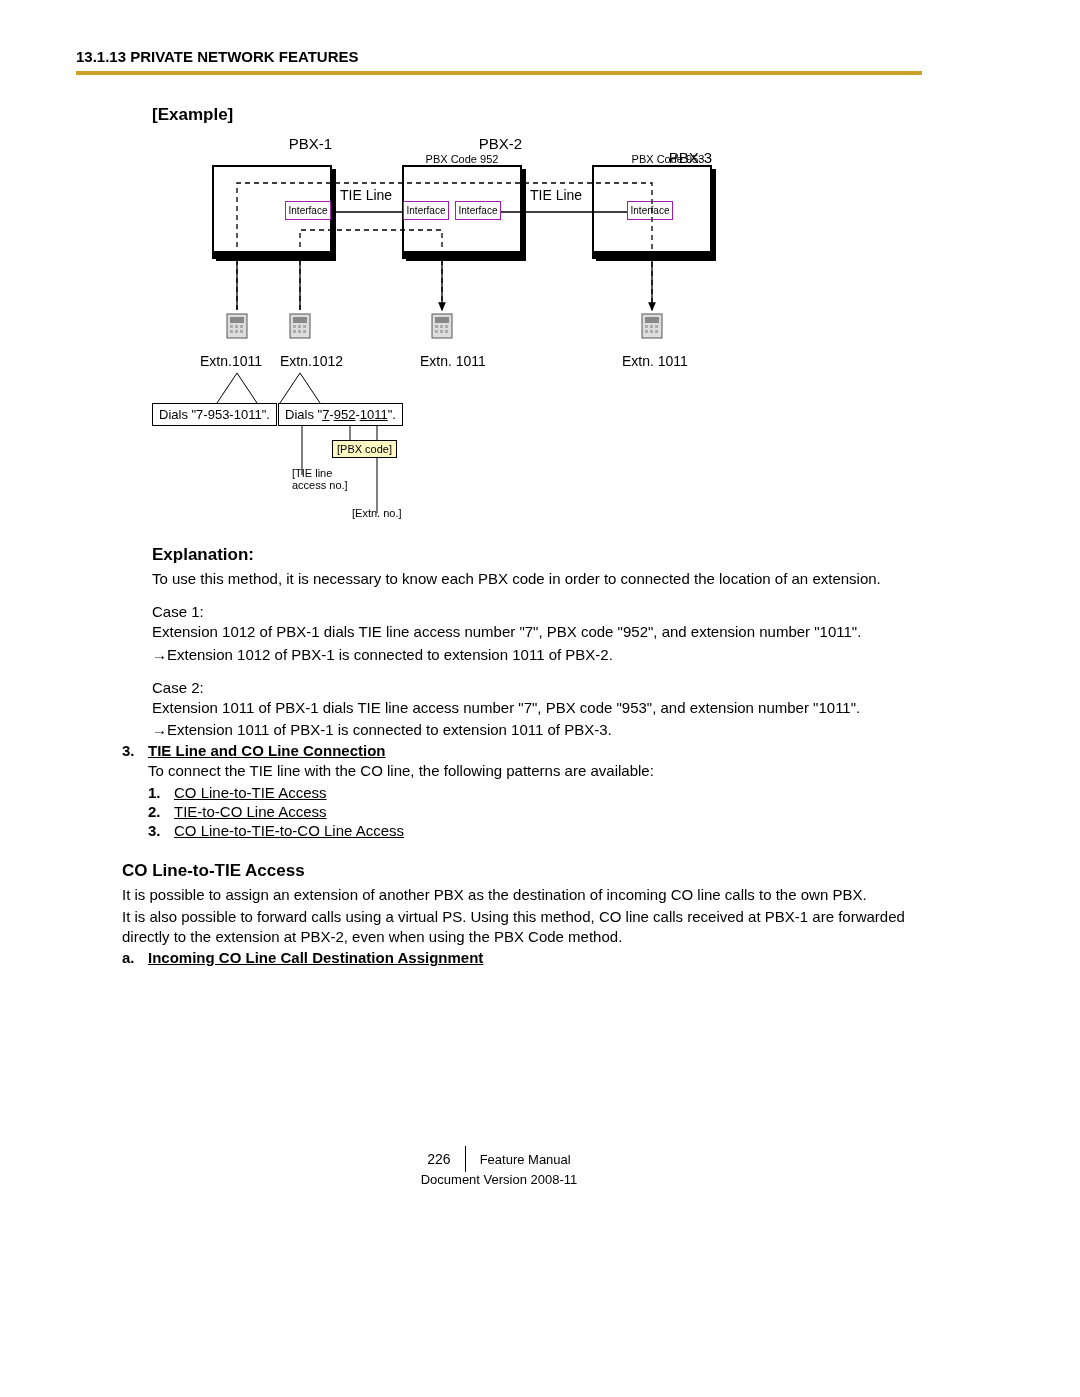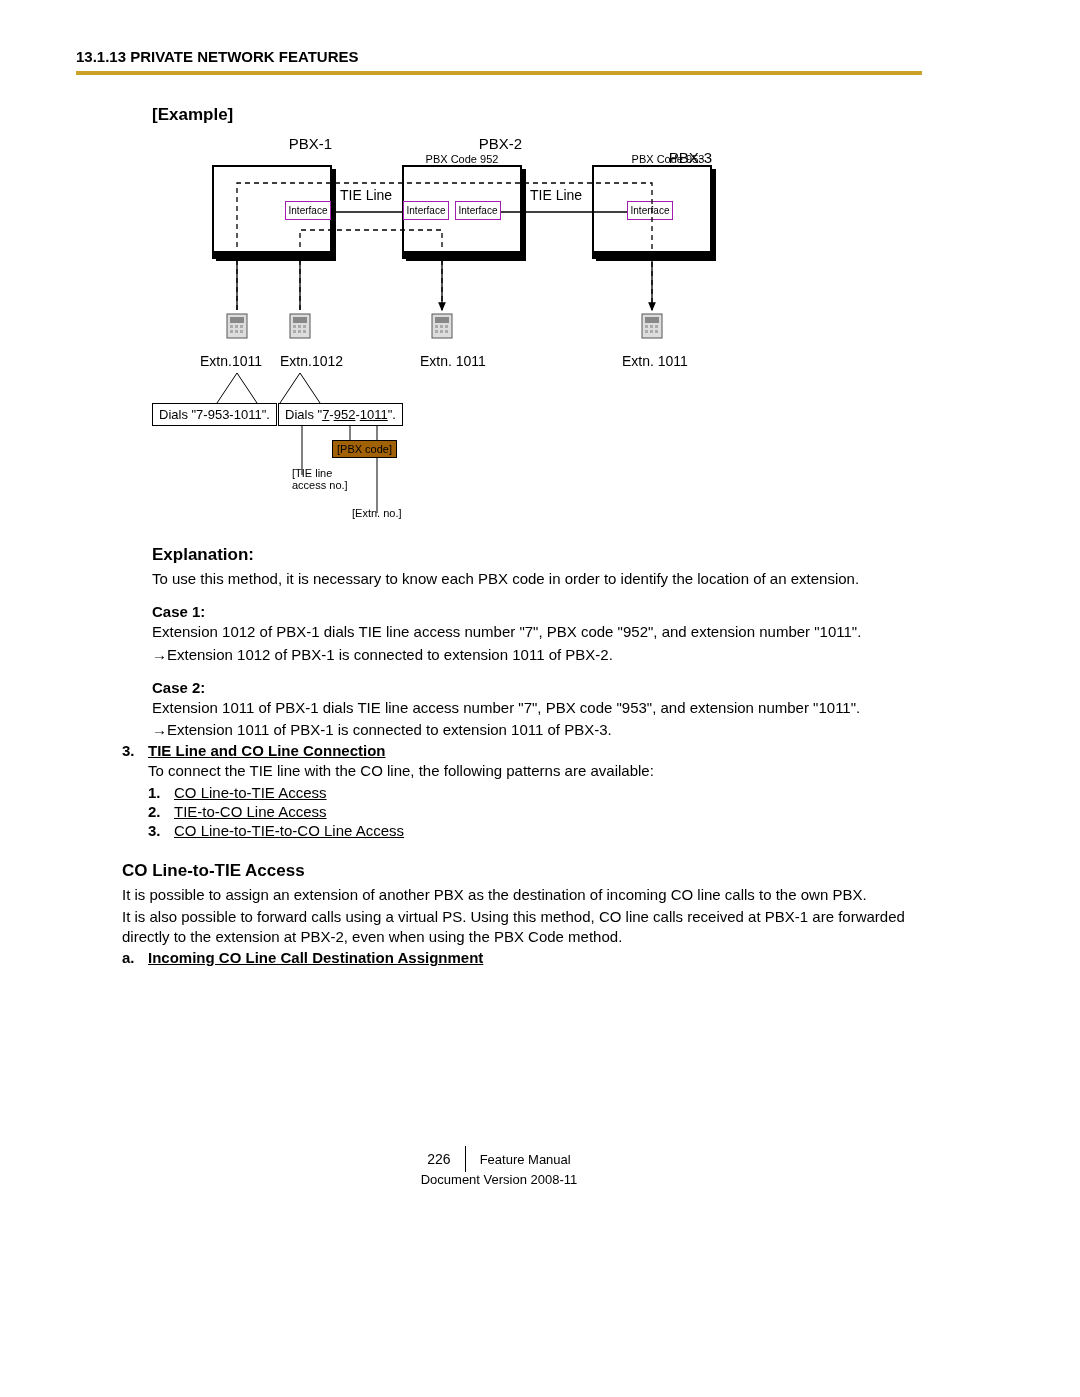--- a/index.html
+++ b/index.html
@@ -79,29 +79,29 @@
     font-size: 13px;
     padding: 3px 6px;
     background: #fff;
     white-space: nowrap;
   }
   .anno-box {
     position: absolute;
     border: 1px solid #000;
     font-size: 11px;
     padding: 2px 4px;
-    background: #a16207;
+    background: #fef9c3;
   }
   .anno-text {
     position: absolute;
     font-size: 11px;
     white-space: nowrap;
   }
   h3.sec { font-size: 17px; font-weight: bold; margin: 18px 0 4px 0; }
-  h4.sec { font-size: 15px; font-weight: bold; margin: 14px 0 2px 0; }
+  h4.sec { font-size: 15px; font-weight: normal; margin: 14px 0 2px 0; }
   .body-text { font-size: 15px; line-height: 1.35; margin: 0 0 2px 0; }
   .arrow::before { content: "\2192 "; }
   .num-item { margin-left: -30px; }
   .num-row { display: flex; font-size: 15px; margin-bottom: 2px; }
   .num-row .n { font-weight: bold; width: 26px; flex-shrink: 0; }
   .num-row .t { flex: 1; text-decoration: underline; }
   .sub-list .num-row .n { font-weight: bold; }
   .footer {
     display: flex;
     justify-content: space-between;
@@ -240,21 +240,21 @@
         <span>Dials "</span><span class="ul-seg">7</span>-<span class="ul-seg">952</span>-<span class="ul-seg">1011</span><span>".</span>
       </div>
 
       <div class="anno-box" style="left:180px; top:305px;">[PBX code]</div>
       <div class="anno-text" style="left:140px; top:332px; width:70px; white-space:normal;">[TIE line access no.]</div>
       <div class="anno-text" style="left:200px; top:372px;">[Extn. no.]</div>
 
     </div>
 
     <h3 class="sec">Explanation:</h3>
-    <p class="body-text">To use this method, it is necessary to know each PBX code in order to identify the location of an extension.</p>
+    <p class="body-text">To use this method, it is necessary to know each PBX code in order to connected the location of an extension.</p>
 
     <h4 class="sec">Case 1:</h4>
     <p class="body-text">Extension 1012 of PBX-1 dials TIE line access number "7", PBX code "952", and extension number "1011".</p>
     <p class="body-text arrow">Extension 1012 of PBX-1 is connected to extension 1011 of PBX-2.</p>
 
     <h4 class="sec">Case 2:</h4>
     <p class="body-text">Extension 1011 of PBX-1 dials TIE line access number "7", PBX code "953", and extension number "1011".</p>
     <p class="body-text arrow">Extension 1011 of PBX-1 is connected to extension 1011 of PBX-3.</p>
 
     <div class="num-item">

